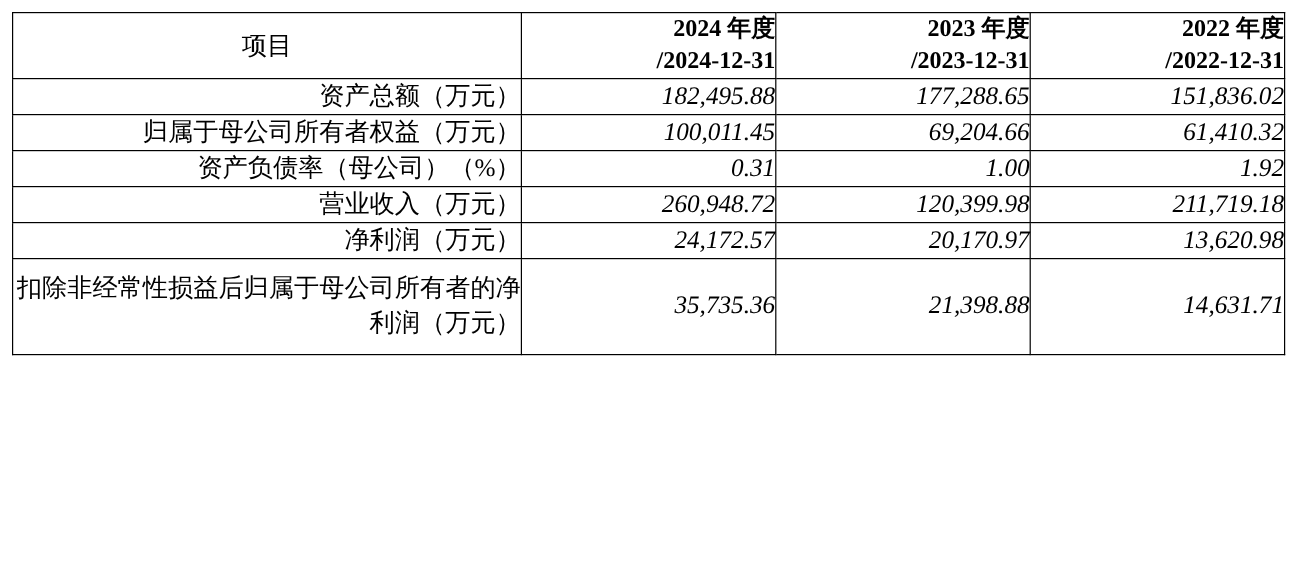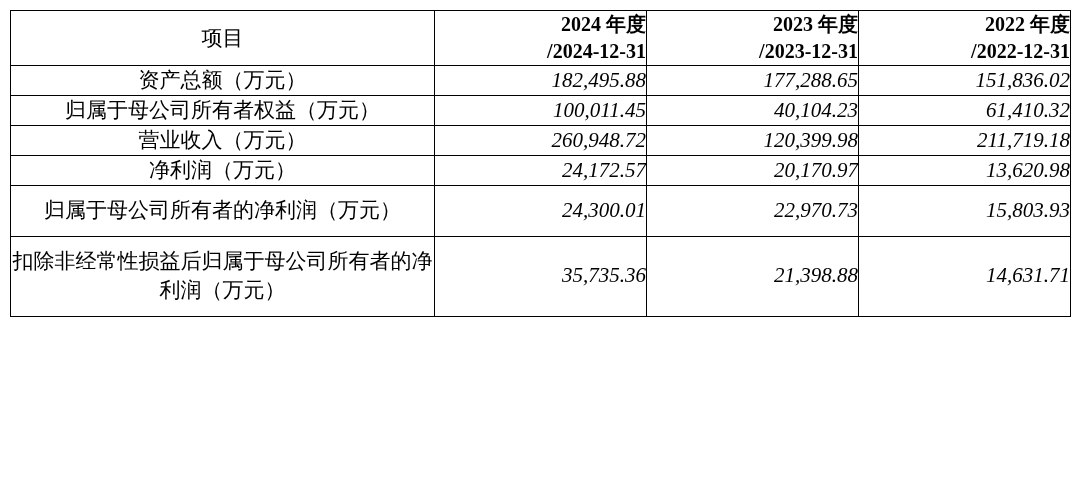--- a/index.html
+++ b/index.html
@@ -50,21 +50,21 @@
 
   .hdr-item {
     text-align: center;
     font-weight: normal;
     font-size: 21px;
     padding: 8px 6px;
   }
 
   
   .item-cell {
-    text-align: center;
+    text-align: right;
     font-size: 21px;
     line-height: 1.38;
     padding: 7px 8px 8px 10px;
   }
   .num-cell {
     text-align: right;
     font-size: 21px;
     line-height: 1.38;
     padding: 7px 16px 8px 8px;
     white-space: nowrap;
@@ -108,42 +108,42 @@
     <tbody>
       <tr>
         <td class="item-cell">资产总额（万元）</td>
         <td class="num-cell">182,495.88</td>
         <td class="num-cell">177,288.65</td>
         <td class="num-cell">151,836.02</td>
       </tr>
       <tr>
         <td class="item-cell">归属于母公司所有者权益（万元）</td>
         <td class="num-cell">100,011.45</td>
-        <td class="num-cell">40,104.23</td>
+        <td class="num-cell">69,204.66</td>
         <td class="num-cell">61,410.32</td>
+      </tr>
+      <tr>
+        <td class="item-cell">资产负债率（母公司）（%）</td>
+        <td class="num-cell">0.31</td>
+        <td class="num-cell">1.00</td>
+        <td class="num-cell">1.92</td>
       </tr>
       <tr>
         <td class="item-cell">营业收入（万元）</td>
         <td class="num-cell">260,948.72</td>
         <td class="num-cell">120,399.98</td>
         <td class="num-cell">211,719.18</td>
       </tr>
       <tr>
         <td class="item-cell">净利润（万元）</td>
         <td class="num-cell">24,172.57</td>
         <td class="num-cell">20,170.97</td>
         <td class="num-cell">13,620.98</td>
       </tr>
       <tr class="row-tall">
-        <td class="item-cell">归属于母公司所有者的净利润（万元）</td>
-        <td class="num-cell">24,300.01</td>
-        <td class="num-cell">22,970.73</td>
-        <td class="num-cell">15,803.93</td>
-      </tr>
-      <tr class="row-tall">
         <td class="item-cell">扣除非经常性损益后归属于母公司所有者的净利润（万元）</td>
         <td class="num-cell">35,735.36</td>
         <td class="num-cell">21,398.88</td>
         <td class="num-cell">14,631.71</td>
       </tr>
     </tbody>
   </table>
 </div>
 
 </body></html>

